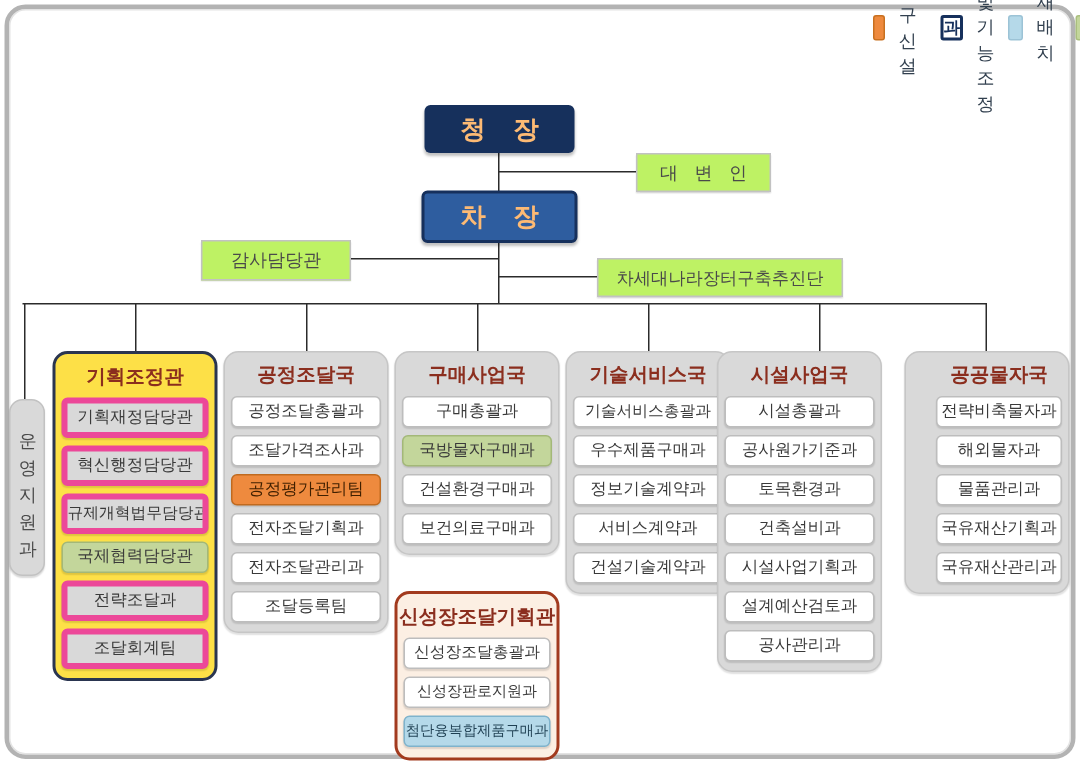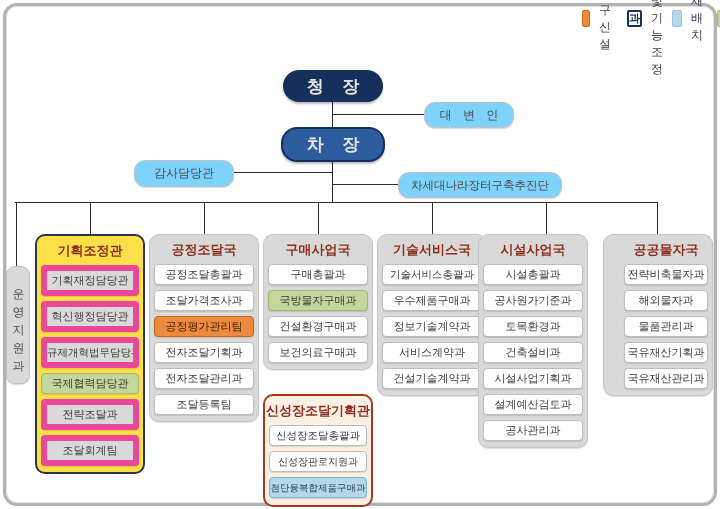--- a/index.html
+++ b/index.html
@@ -5,30 +5,30 @@
   html,body{margin:0;padding:0;background:#fff;font-family:"Liberation Sans",sans-serif;}
   .canvas{position:relative;width:720px;height:509px;background:#fff;overflow:hidden;}
   .frame{position:absolute;left:3px;top:3px;right:3px;bottom:3px;border:3px solid #b3b3b3;border-radius:14px;box-shadow:inset 0 0 0 1px #e3e3e3;}
 
   
   .hline,.vline{position:absolute;background:#2b2b2b;}
   .hline{height:1px;}
   .vline{width:1px;}
 
   
-  .oval{position:absolute;border-radius:16px;color:#e5e5e5;font-weight:bold;
+  .oval{position:absolute;border-radius:4px;color:#fdba74;font-weight:bold;
         display:flex;align-items:center;justify-content:center;
-        font-size:17px;letter-spacing:7px;text-indent:7px;}
+        font-size:17px;letter-spacing:7px;text-indent:7px;font-family:Liberation Serif, serif;}
   .oval.chief{background:var(--c-navy,#16305c);box-shadow:0 2px 2px rgba(0,0,0,.25);}
   .oval.deputy{background:var(--c-blue,#2e5d9f);border:2px solid var(--c-navy,#16305c);box-shadow:0 2px 2px rgba(0,0,0,.25);}
 
   
-  .gbox{position:absolute;background:#7dd3fc;border:1px solid #c2c2c2;border-radius:11px;
+  .gbox{position:absolute;background:#bef264;border:1px solid #c2c2c2;border-radius:0;
         color:#4a4a4a;display:flex;align-items:center;justify-content:center;
-        font-size:12px;box-shadow:0 1px 1px rgba(0,0,0,.15);}
+        font-size:12px;box-shadow:0 1px 1px rgba(0,0,0,.15);font-family:Liberation Serif, serif;}
   .gbox.wide{font-size:11.5px;}
 
   
   .vbox{position:absolute;background:#d9d9d9;border:1px solid #c2c2c2;border-radius:9px;
         color:#4a4a4a;font-size:12px;display:flex;align-items:center;justify-content:center;
         writing-mode:vertical-rl;text-orientation:upright;letter-spacing:6px;
         box-shadow:0 1px 1px rgba(0,0,0,.15);}
 
   
   .legend{position:absolute;left:582px;top:9px;display:flex;flex-direction:row;gap:7px;}
@@ -44,21 +44,21 @@
 
   
   .col{position:absolute;top:234px;width:110px;border-radius:10px;box-sizing:border-box;padding:3px 0 6px;}
   .col.gray{background:#d9d9d9;border:1px solid #c6c6c6;box-shadow:0 1px 1px rgba(0,0,0,.12);}
   .col.outlined{background:#fde047;border:2px solid #2a3550;}
   .col-title{margin:3px 0 1px;text-align:center;font-weight:bold;font-size:13px;color:var(--c-maroon,#8b2e1e);}
   .dept{height:19px;line-height:19px;margin:5px 4px 0;border-radius:4px;font-size:11px;
         text-align:center;color:#3a3a3a;white-space:nowrap;overflow:hidden;
         box-shadow:0 1px 1px rgba(0,0,0,.12);}
   .col.gray .dept{background:#fff;border:1px solid #bdbdbd;text-align:center;}
-  .col.outlined .dept{background:#d9d9d9;border:6px solid #ec4899;}
+  .col.outlined .dept{background:#d9d9d9;border:4px solid #ec4899;}
   .dept.new{background:var(--c-new,#ee8a3e) !important;border:1px solid #c06a1f !important;color:#402000;}
   .dept.merge{background:var(--c-merge,#c3d69b) !important;border:1px solid #a3b878 !important;}
   .dept.relocate{background:var(--c-relocate,#b5d9e9) !important;border:1px solid #7fb3cc !important;color:#1e3f52;}
 
   
   .subgroup{position:absolute;left:263px;top:394px;width:110px;border-radius:10px;box-sizing:border-box;
             background:#fcefe3;border:2px solid #a23a1e;padding:3px 0 7px;}
   .subgroup .dept{background:#fff;border:1px solid #bdbdbd;}
 </style>
 </head>

